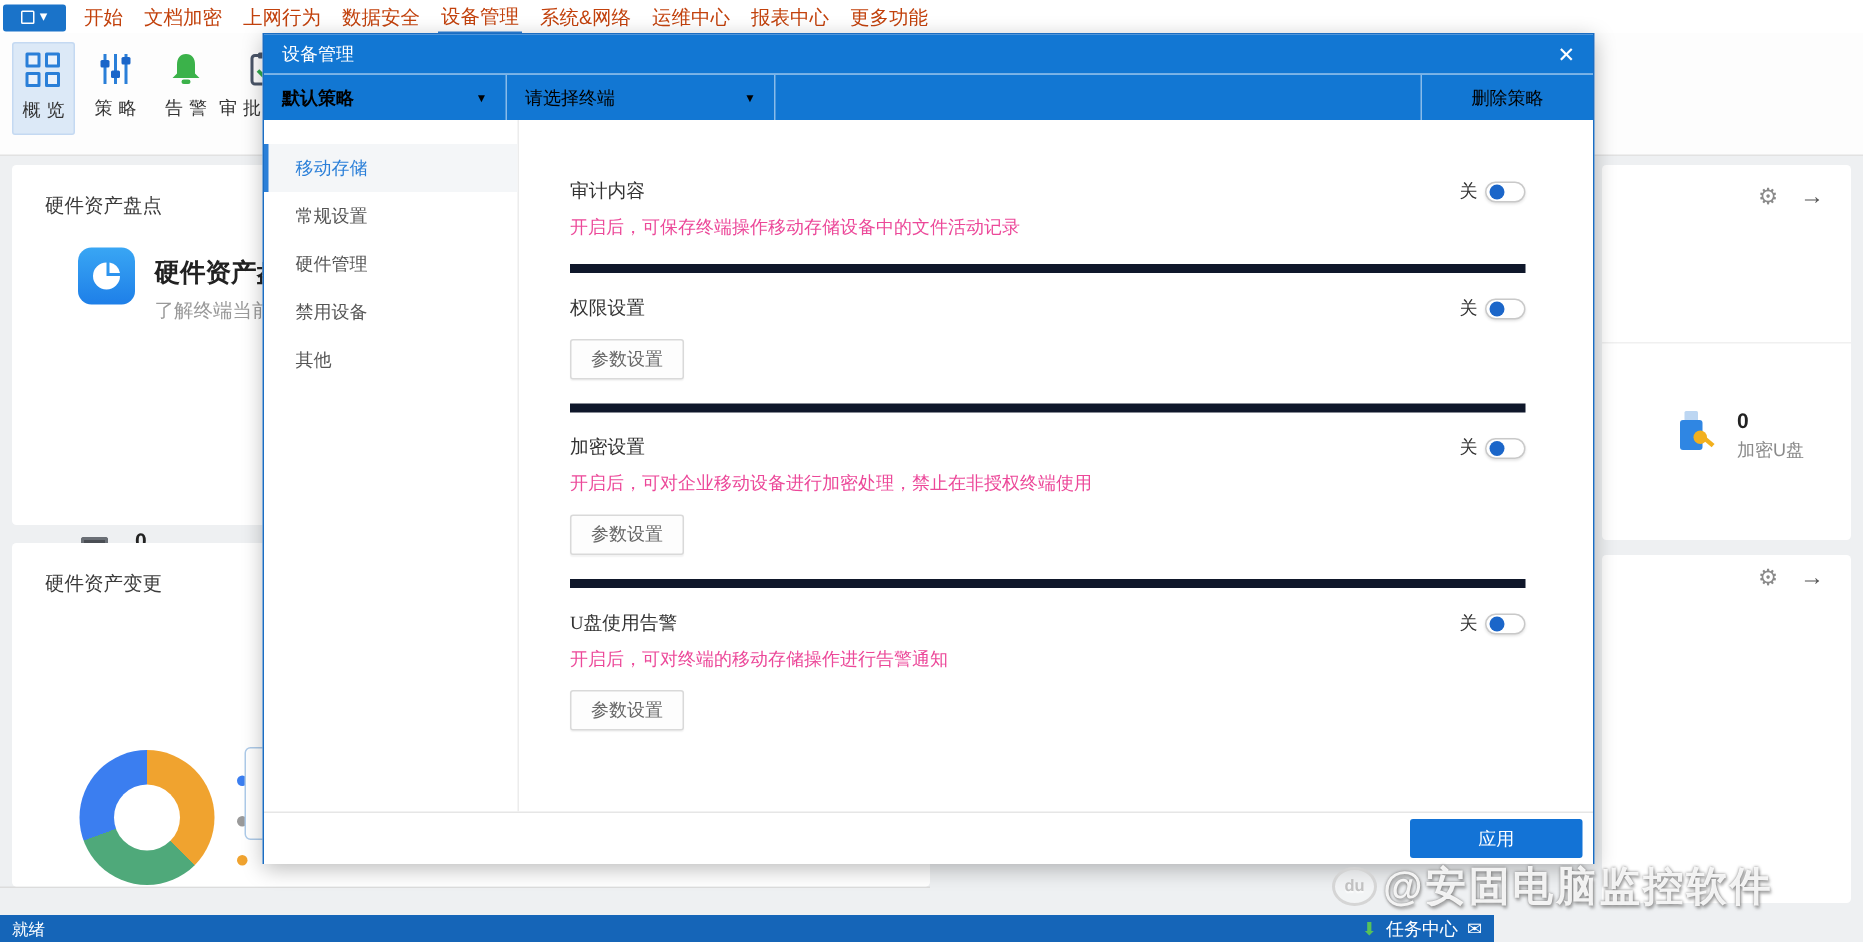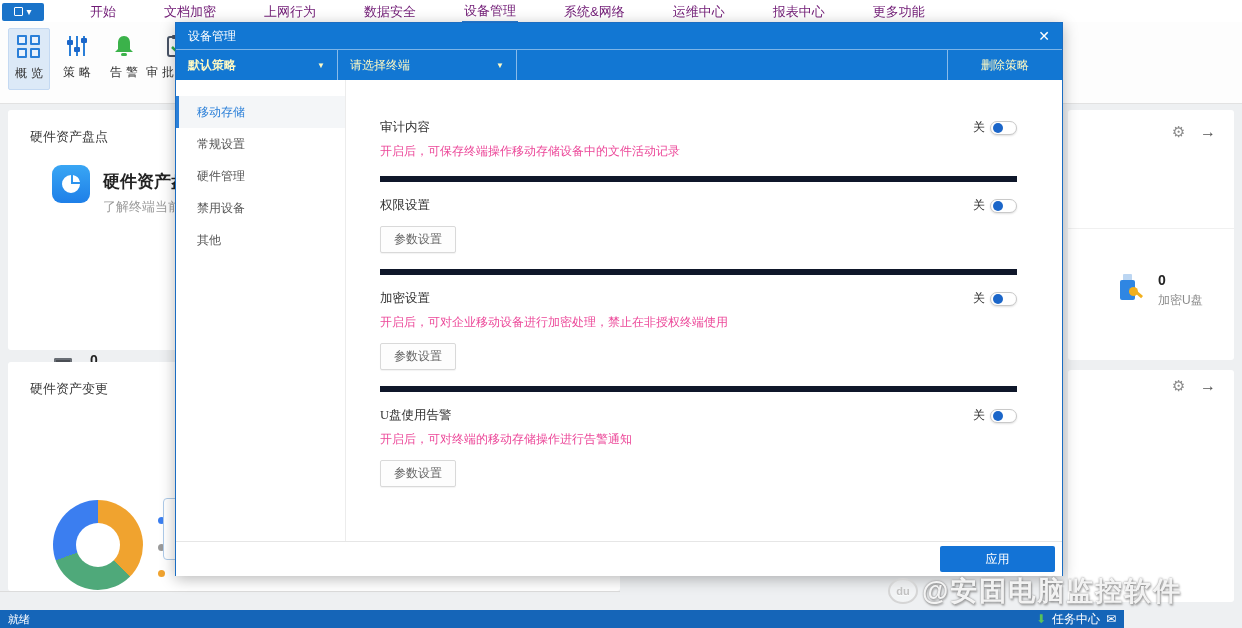--- a/index.html
+++ b/index.html
@@ -8,21 +8,21 @@
   .abs { position:absolute; }
   #stage { position:relative; width:1242px; height:628px; background:#eef0f2; }
 
   
   #menubar { left:0; top:0; width:1242px; height:22px; background:#ffffff;
     display:flex; align-items:center; z-index:3; }
   #logo-btn { width:42px; height:18px; margin-left:2px; margin-top:1px; background:#1a73c9;
     border-radius:2px; color:#fff; font-size:10px; display:flex; align-items:center;
     justify-content:center; gap:3px; cursor:pointer; }
   #logo-btn .glyph { width:9px; height:9px; border:1.5px solid #fff; border-radius:1px; }
-  .menu-item { font-size:13px; color:#701a75; margin-left:44px; padding:2px 2px 1px 2px;
+  .menu-item { font-size:13px; color:#c2410c; margin-left:10px; padding:2px 2px 1px 2px;
     white-space:nowrap; cursor:pointer; }
   .menu-item.active { border-bottom:2px solid #2a7fd8; }
 
   
   #ribbon { left:0; top:22px; width:1242px; height:82px; background:#fdfdfd;
     border-bottom:1px solid #e2e2e2; z-index:1; }
   .rb-btn { position:absolute; top:6px; width:42px; height:62px; display:flex;
     flex-direction:column; align-items:center; justify-content:flex-start;
     padding-top:6px; border-radius:2px; cursor:pointer; }
   .rb-btn.active { background:#dce9f7; border:1px solid #c4d9f2; }
@@ -75,21 +75,21 @@
 
   
   #modal { left:175px; top:22px; width:888px; height:554px; background:#fff;
     z-index:5; box-shadow:0 3px 14px rgba(0,0,0,.28); border:1px solid #1b6dc2; }
   #modal-header { height:26px; background:#1277d3; display:flex; align-items:center;
     padding:0 12px; color:#fff; }
   #modal-title { font-size:12px; }
   #modal-close { margin-left:auto; font-size:14px; cursor:pointer; color:#fff; }
   #modal-toolbar { height:31px; background:#1277d3; display:flex; align-items:stretch;
     border-top:1px solid rgba(255,255,255,.45); }
-  .tb-cell { display:flex; align-items:center; color:#fef9c3; font-size:12px;
+  .tb-cell { display:flex; align-items:center; color:#000000; font-size:12px;
     border-right:1px solid rgba(255,255,255,.5); cursor:pointer; }
   #dd-policy   { width:162px; padding:0 12px; font-weight:bold; }
   #dd-terminal { width:179px; padding:0 12px; }
   .dd-caret { margin-left:auto; font-size:8px; }
   #tb-spacer { flex:1; border-right:1px solid rgba(255,255,255,.5); }
   #btn-delete { width:114px; justify-content:center; border-right:none; }
 
   #modal-body { position:relative; height:461px; display:flex; }
   #modal-sidebar { width:170px; border-right:1px solid #ececec; padding-top:16px; }
   .side-item { height:32px; display:flex; align-items:center; padding-left:18px;
@@ -121,21 +121,21 @@
     display:flex; align-items:center; pointer-events:none; }
   #wm-paw { width:30px; height:26px; border:2px solid rgba(210,210,210,.9); border-radius:50%;
     color:rgba(190,190,190,.95); font-size:11px; font-weight:bold; display:flex;
     align-items:center; justify-content:center;
     text-shadow:0 1px 1px rgba(255,255,255,.8); background:rgba(255,255,255,.25); }
   #wm-text { font-size:27px; font-weight:bold; letter-spacing:2px; margin-left:4px;
     color:rgba(252,252,252,.92);
     text-shadow:0 0 2px rgba(110,110,110,.9), 1px 2px 2px rgba(120,120,120,.55); white-space:nowrap; }
 
   
-  #statusbar { left:0; top:610px; width:1124px; height:18px; background:#1565b8;
+  #statusbar { left:0; top:610px; width:996px; height:18px; background:#1565b8;
     display:flex; align-items:center; color:#fff; font-size:11px; z-index:8; }
   #status-left { margin-left:8px; }
   #status-right { margin-left:auto; display:flex; align-items:center; gap:6px; margin-right:8px; }
   #dl-icon { color:#57c25a; font-size:12px; }
   #task-center { font-size:12px; cursor:pointer; }
   #mail-icon { font-size:12px; cursor:pointer; }
 
   .strip { position:absolute; left:0; top:591px; width:620px; height:1px; background:#dcdcdc; }
 </style>
 </head>

